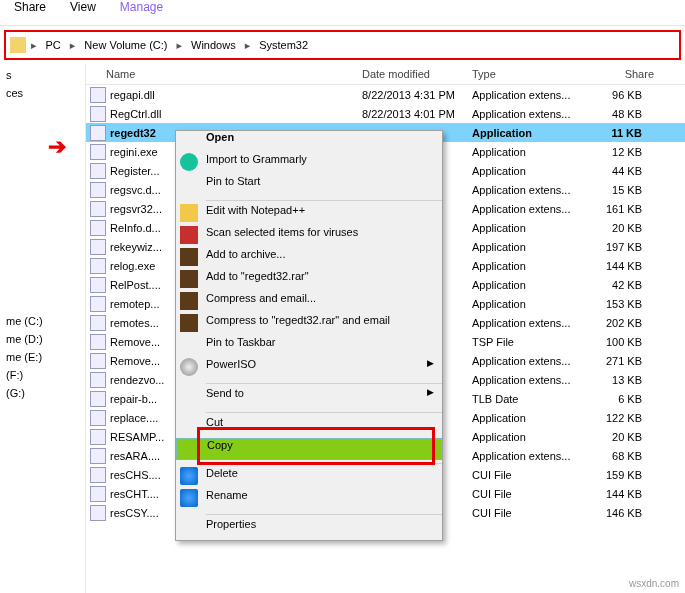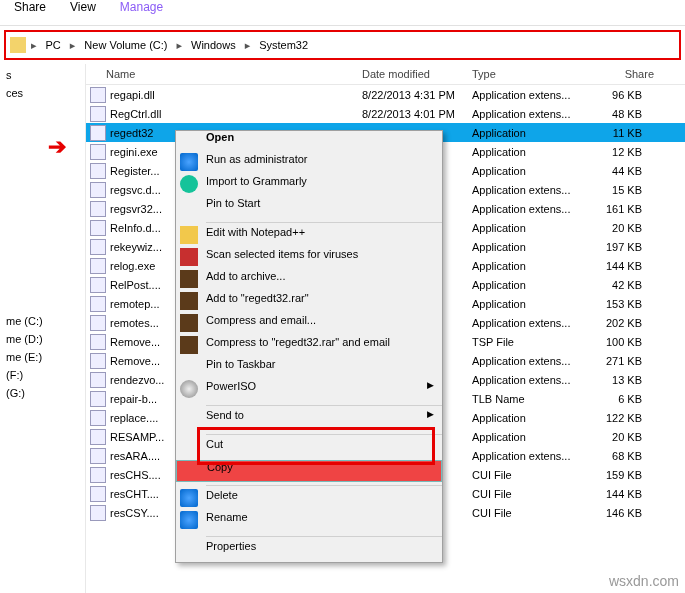--- a/index.html
+++ b/index.html
@@ -23,36 +23,36 @@
 .col-date { width: 110px; }
 .col-type { width: 122px; }
 .col-size { width: 60px; text-align: right; }
 
 .row { display: flex; align-items: center; padding: 1.5px 0 1.5px 4px; white-space:nowrap; }
 .row .ricon { width: 16px; height: 16px; margin-right: 4px; background:#eef; border:1px solid #99b; flex-shrink:0; }
 .row .rname { width: 252px; overflow:hidden; }
 .row .rdate { width: 110px; }
 .row .rtype { width: 120px; overflow:hidden; }
 .row .rsize { width: 60px; text-align: right; padding-right:10px;}
-.row.selected { background: #0ea5e9; }
+.row.selected { background: #7dd3fc; font-weight: bold; }
 
 .arrow-annot { position: absolute; left: 48px; top: 134px; color:#e60000; font-size: 22px; font-weight:bold; }
 
 .ctx { position: absolute; left: 175px; top: 130px; width: 268px; background:#f0f0f0; border:1px solid #a0a0a0; box-shadow: 3px 3px 5px rgba(0,0,0,.3); z-index:10; }
 .ctx-row { display:flex; align-items:flex-start; height:22px; padding-left:4px; position:relative; }
 .ctx-row .cicon { width:18px; height:18px; margin-right:8px; flex-shrink:0; display:flex; align-items:center; justify-content:center; }
 .ctx-row .clabel { flex:1; }
 .ctx-row .carr { padding-right:8px; font-size:9px; }
-.ctx-row.highlight { background:#ef4444; border:1px solid #7bb; }
+.ctx-row.highlight { background:#84cc16; border:1px solid #7bb; }
 .ctx-sep { height:1px; background:#d0d0d0; margin:3px 0 3px 30px; }
 .copy-box { position:absolute; border:3px solid #e60000; left:197px; top:427px; width:238px; height:38px; z-index:20; pointer-events:none; }
 
 .watermark { position:absolute; left:230px; top:285px; font-size:28px; color:rgba(80,90,80,.35); font-weight:bold; letter-spacing:1px; pointer-events:none; z-index:5; }
 .watermark small{ display:block; font-size:12px; letter-spacing:4px; }
-.wsx { position:absolute; right:6px; bottom:4px; font-size:14px; color:#999; }
+.wsx { position:absolute; right:6px; bottom:4px; font-size:10px; color:#999; }
 .shield{ background: radial-gradient(#4aa3ff,#0066cc); border-radius:2px; }
 .rar{ background:#5b3a1a; }
 .gram{ background:#15c39a; border-radius:50%; }
 .star{ background:#f2c84b; }
 .virus{ background:#c72f2f; }
 .disc{ background: radial-gradient(#eee,#888); border-radius:50%; }
 </style>
 </head>
 <body>
 
@@ -203,21 +203,21 @@
           <span class="ricon"></span>
           <span class="rname">rendezvo...</span>
           <span class="rdate"></span>
           <span class="rtype">Application extens...</span>
           <span class="rsize">13 KB</span>
         </div>
         <div class="row">
           <span class="ricon"></span>
           <span class="rname">repair-b...</span>
           <span class="rdate"></span>
-          <span class="rtype">TLB Name</span>
+          <span class="rtype">TLB Date</span>
           <span class="rsize">6 KB</span>
         </div>
         <div class="row">
           <span class="ricon"></span>
           <span class="rname">replace....</span>
           <span class="rdate"></span>
           <span class="rtype">Application</span>
           <span class="rsize">122 KB</span>
         </div>
         <div class="row">
@@ -258,24 +258,20 @@
       </div>
   </div>
 </div>
 
 <div class="arrow-annot">➔</div>
 
 <div class="ctx">
   <div class="ctx-row">
       <span class="cicon"></span>
       <span class="clabel" style="font-weight:bold">Open</span>
-    </div>
-  <div class="ctx-row">
-      <span class="cicon shield"></span>
-      <span class="clabel">Run as administrator</span>
     </div>
   <div class="ctx-row">
       <span class="cicon gram"></span>
       <span class="clabel">Import to Grammarly</span>
     </div>
   <div class="ctx-row">
       <span class="cicon"></span>
       <span class="clabel">Pin to Start</span>
     </div>
   <div class="ctx-sep"></div>

